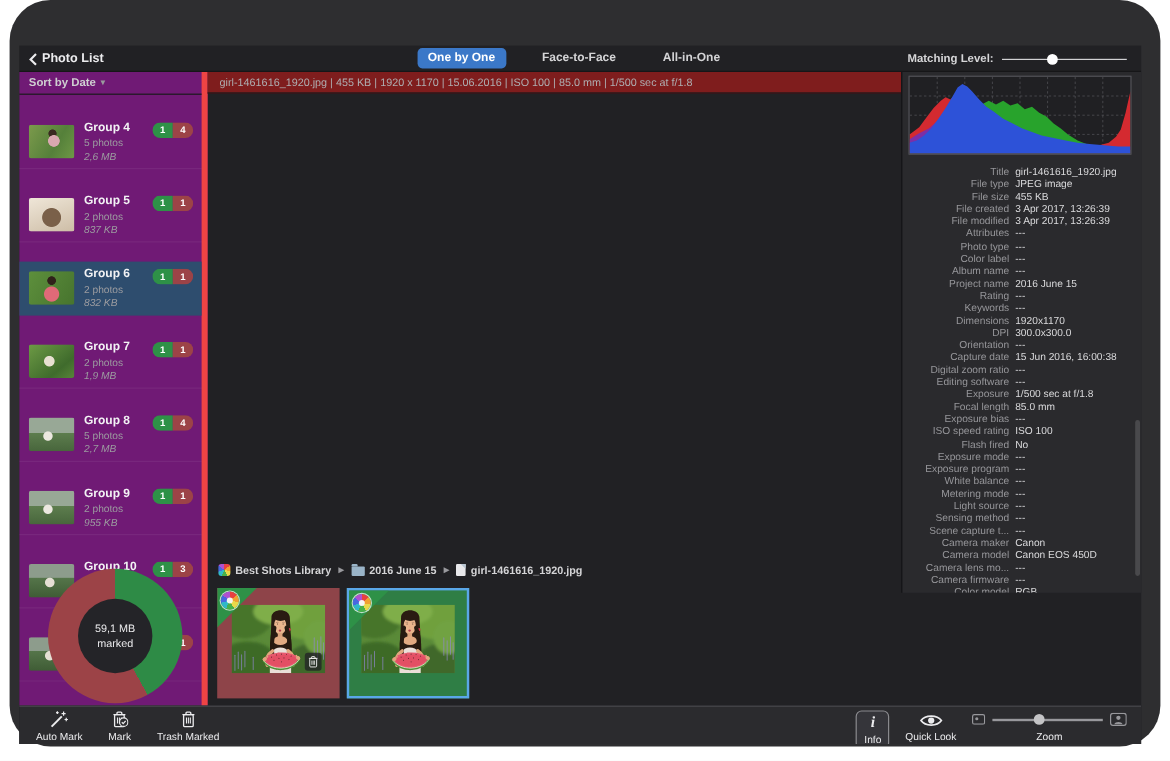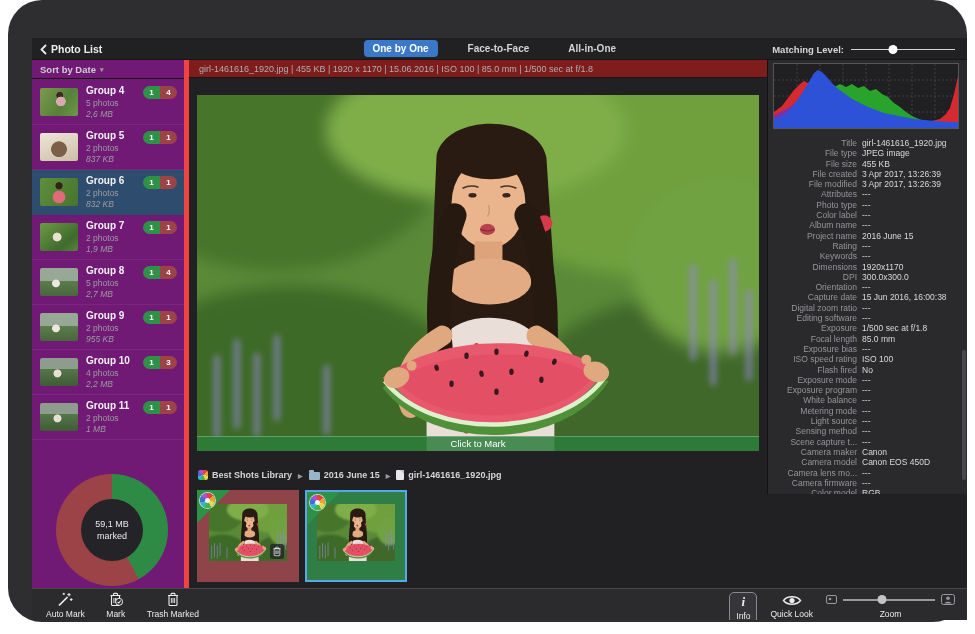--- a/index.html
+++ b/index.html
@@ -1,37 +1,37 @@
 <!DOCTYPE html>
 <html><head>
 <meta charset="utf-8">
 <style>
   * { margin:0; padding:0; box-sizing:border-box; }
   html,body { width:975px; height:634px; background:#ffffff; font-family:"Liberation Sans",sans-serif; }
   .page { position:relative; width:975px; height:634px; background:#fff; overflow:hidden; }
   .bezel { position:absolute; left:8px; top:0; width:959px; height:622px; background:#2e2e30; border-radius:34px; }
-  .app { position:absolute; left:32px; top:38px; width:935px; height:582px; background:#212124; overflow:hidden; }
+  .app { position:absolute; left:16px; top:38px; width:935px; height:582px; background:#212124; overflow:hidden; }
 
   
   .header { position:absolute; left:0; top:0; right:0; height:22px; border-bottom:1px solid #161618; }
   .back-btn { position:absolute; left:8px; top:0; height:22px; display:flex; align-items:center; gap:4px; color:#ececee; font-size:10.5px; font-weight:bold; cursor:default; }
   .tabs { position:absolute; left:50%; top:2px; transform:translateX(-52%); display:flex; gap:21px; align-items:flex-start; }
   .tab { font-size:10px; font-weight:bold; color:#d4d4d6; padding:3px 9px; border-radius:4px; white-space:nowrap; }
   .tab.selected { background:#3b78c8; color:#fff; }
   .matching { position:absolute; right:12px; top:0; height:22px; display:flex; align-items:center; gap:7px; font-size:9.5px; font-weight:bold; color:#d6d6d8; }
   .slider { position:relative; width:104px; height:10px; }
   .slider .track { position:absolute; left:0; right:0; top:4.5px; height:1.5px; background:#d2d2d4; }
   .slider .thumbdot { position:absolute; top:0.5px; width:9px; height:9px; border-radius:50%; background:#fff; transform:translateX(-50%); }
 
   
   .sidebar { position:absolute; left:0; top:22px; width:157px; height:528px; background:#701a75; border-right:5px solid #ef4444; }
   .sortbar { height:19px; line-height:19px; padding-left:8px; font-size:9.5px; font-weight:bold; color:#cfcfd1; border-bottom:1px solid #19191c; display:flex; align-items:center; gap:4px; }
   .sort-caret { font-size:7px; color:#9a9a9e; }
   .groups { position:absolute; left:0; right:0; top:20px; }
-  .group-row { position:relative; height:45px; border-bottom:1px solid rgba(255,255,255,0.06); }
+  .group-row { position:relative; height:45px; border-bottom:1px solid rgba(255,255,255,0.06);margin-top:16px; }
   .group-row.selected { background:#2e4d6e; border-bottom-color:transparent; }
   .thumb { position:absolute; left:8px; top:8px; width:38px; height:28px; border-radius:2px; }
   .g-name { position:absolute; left:54px; top:5px; font-size:10px; font-weight:bold; color:#f2f2f4; }
   .g-photos { position:absolute; left:54px; top:18px; font-size:8.5px; color:#9c9ca0; }
   .g-size { position:absolute; left:54px; top:29px; font-size:8.5px; color:#9c9ca0;font-style:italic; }
   .g-badge { position:absolute; right:7px; top:6px; display:flex; height:13px; border-radius:7px; overflow:hidden; font-size:8px; font-weight:bold; color:#fff; }
   .g-badge .kept-half { background:#2e9147; min-width:17px; text-align:center; line-height:13px; }
   .g-badge .marked-half { background:#9c4347; min-width:17px; text-align:center; line-height:13px; }
 
   .thumb-girl-floral { background:radial-gradient(circle at 55% 48%,#d9a8b0 0 18%,transparent 20%),radial-gradient(circle at 52% 26%,#3a2a20 0 11%,transparent 13%),linear-gradient(120deg,#7c9a4c,#55803a 60%,#6f9846); }
@@ -319,26 +319,20 @@
         <span>marked</span>
       </div>
       <div class="summary">
         <span class="checkbox">✓</span>
         <span>100 photos in 42 groups</span>
       </div>
     </div>
 
     <div class="main">
       <div class="infobar">girl-1461616_1920.jpg | 455 KB | 1920 x 1170 | 15.06.2016 | ISO 100 | 85.0 mm | 1/500 sec at f/1.8</div>
-      <div class="photo-wrap">
-        <svg viewBox="0 0 563 355" preserveAspectRatio="none">
-            <use href="#sym-photo"></use>
-          </svg>
-        <div class="clickbar">Click to Mark</div>
-      </div>
       <div class="breadcrumb">
         <span class="bc-item">
             <span class="bc-icon icon-library"></span>
             <span>Best Shots Library</span>
           </span>
           <span class="bc-item">
             <span class="bc-icon icon-folder"></span>
             <span>2016 June 15</span>
           </span>
           <span class="bc-item">

